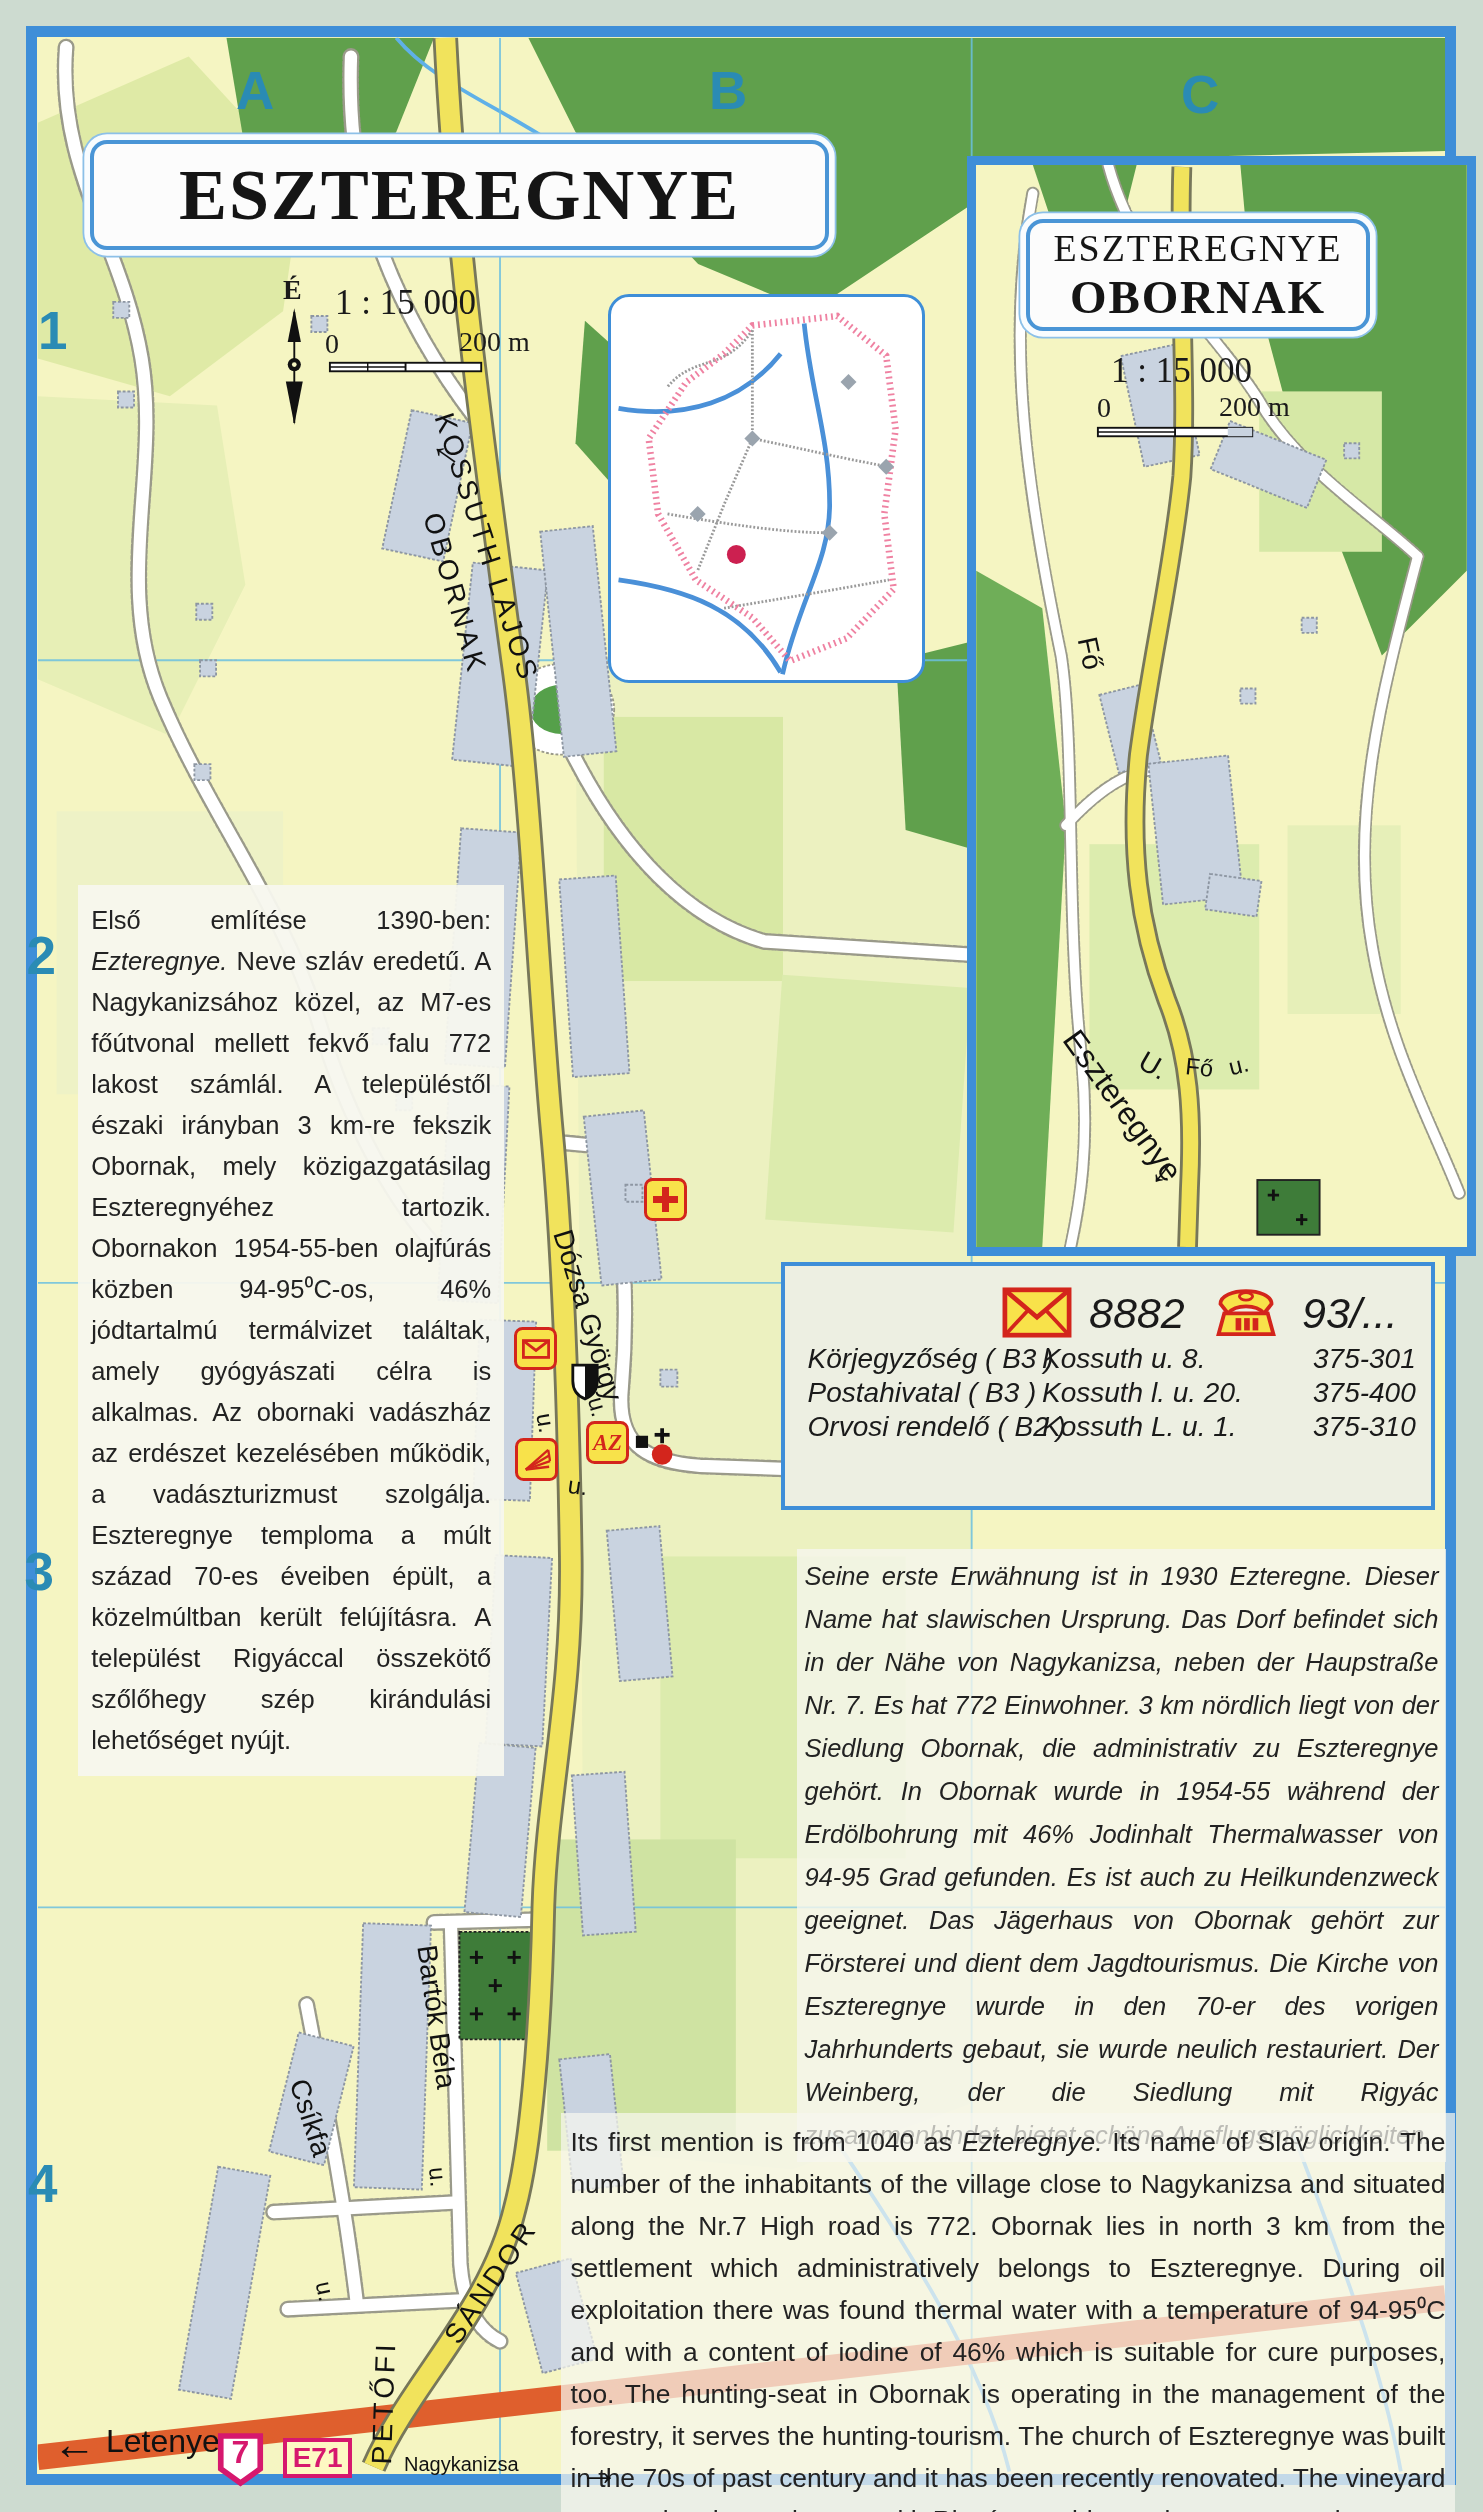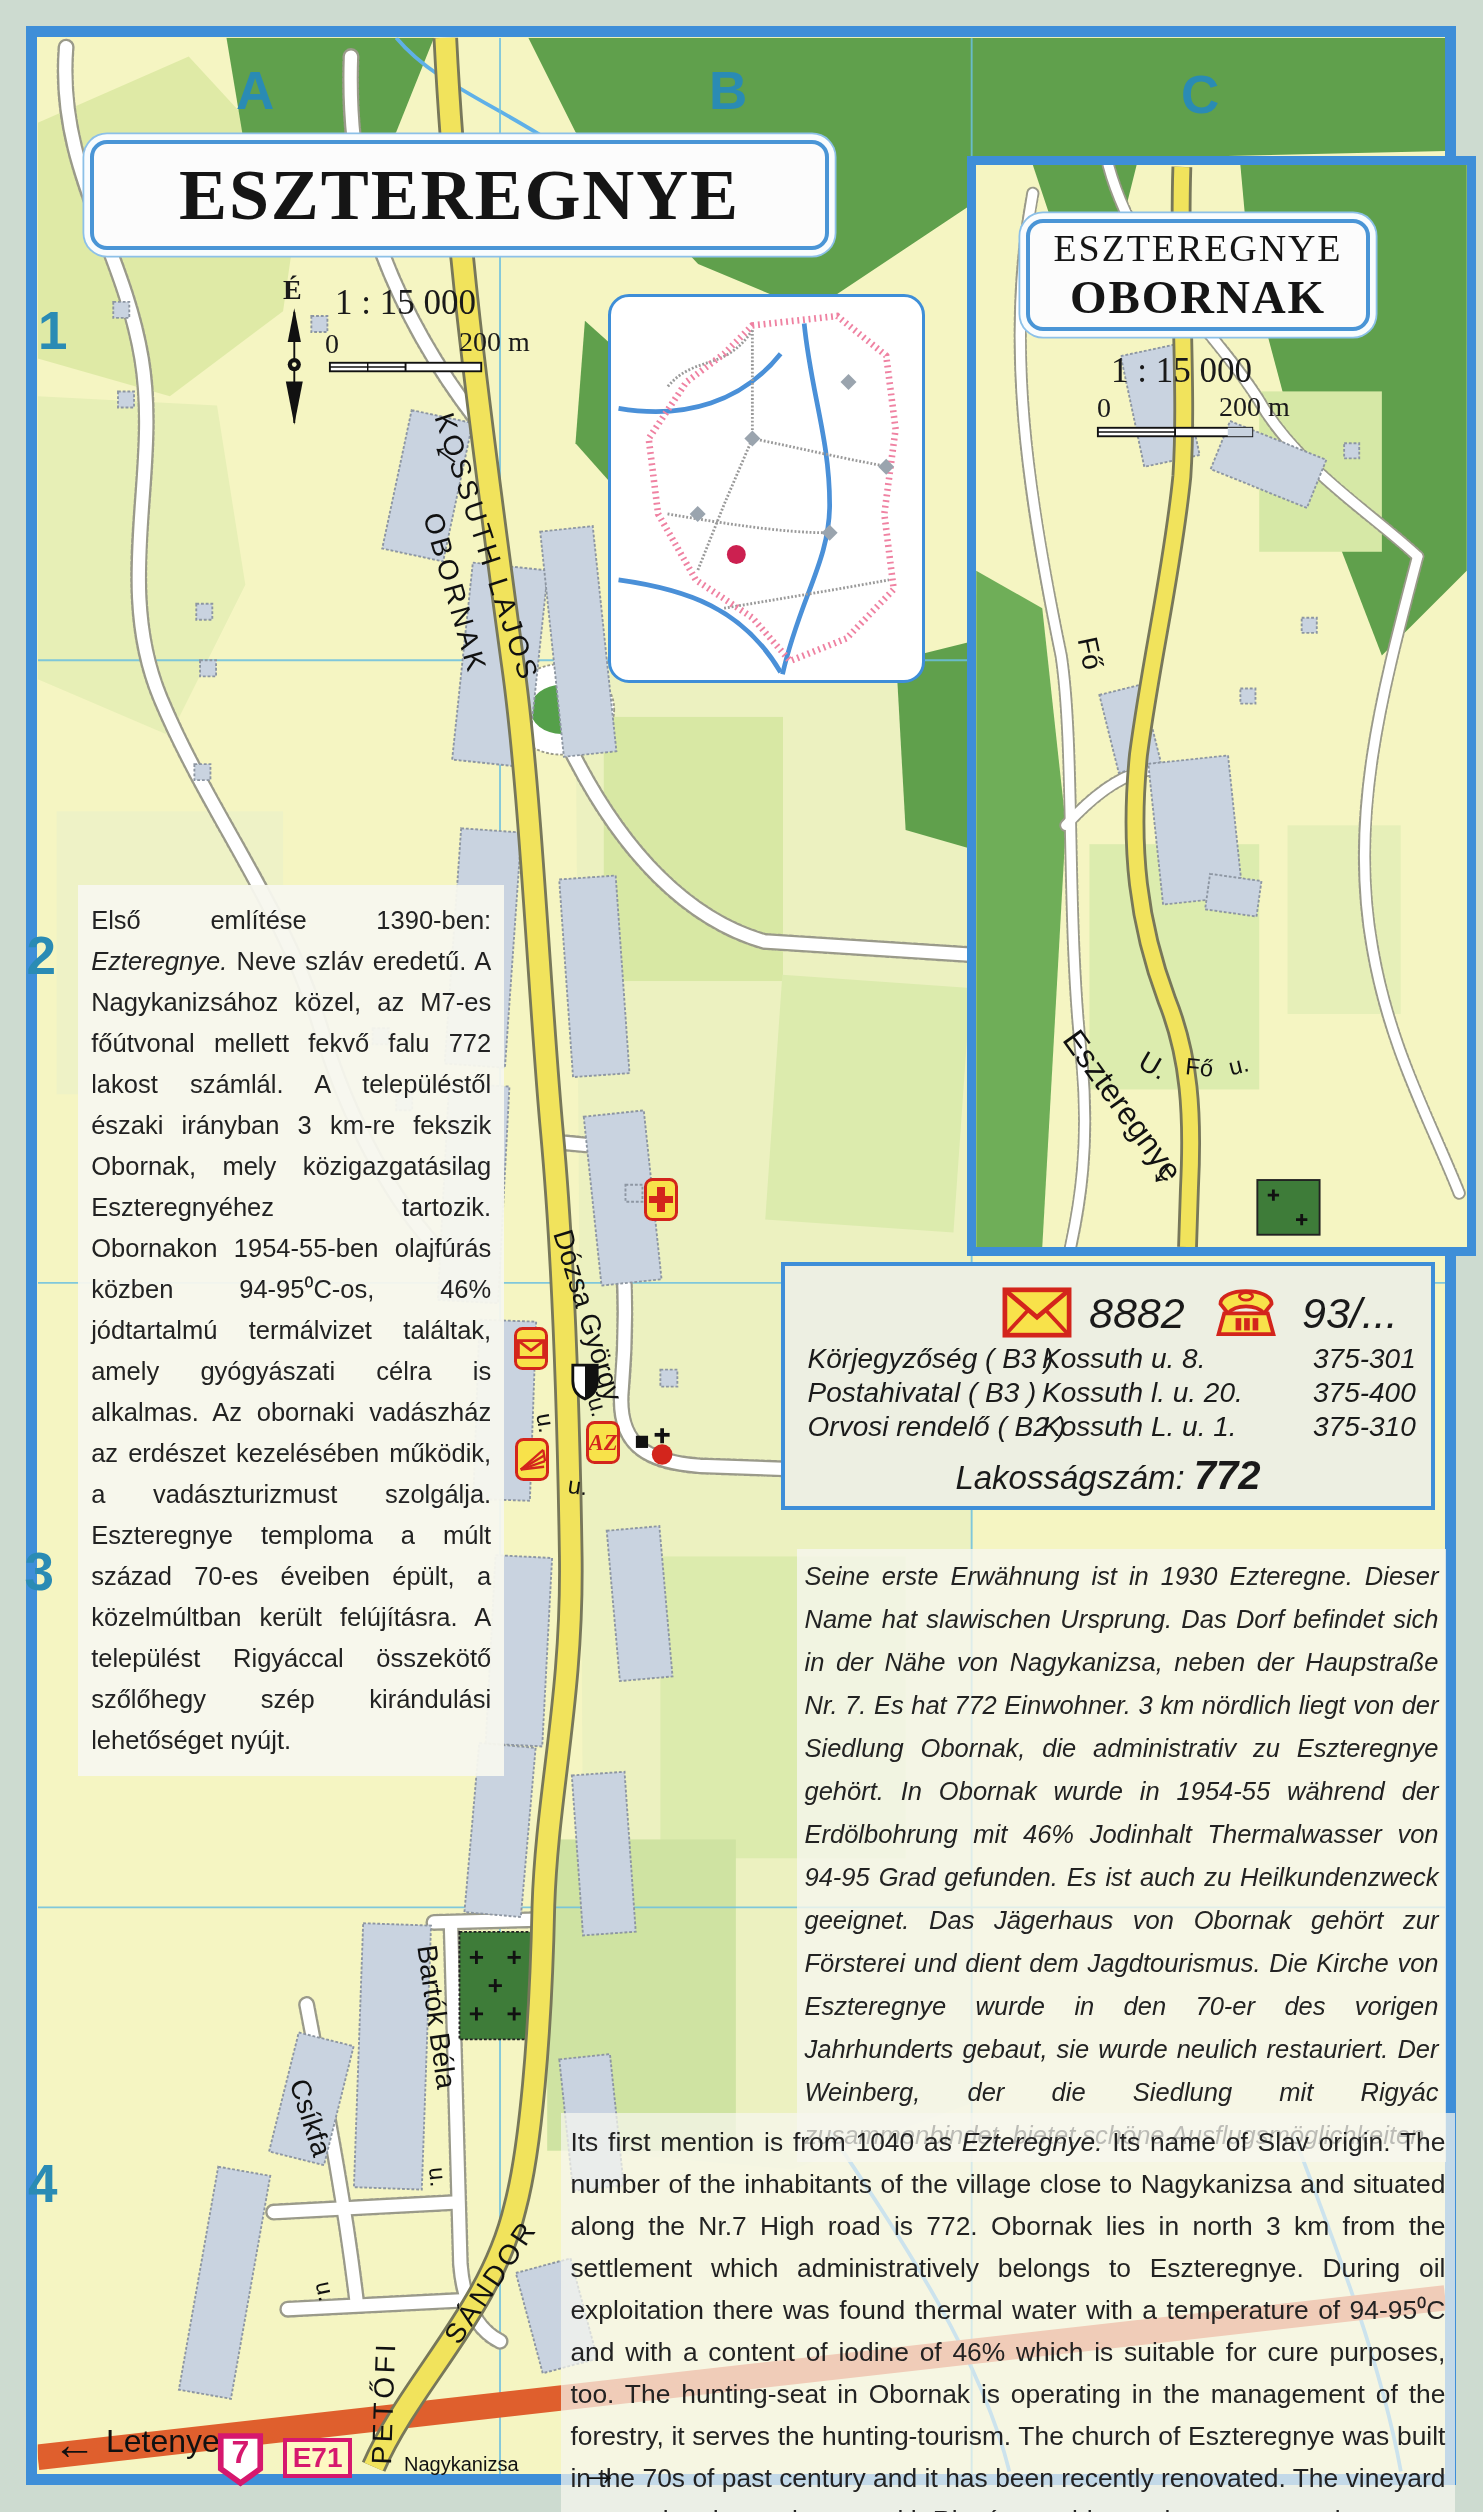--- a/index.html
+++ b/index.html
@@ -31,21 +31,21 @@
   .panel-de{background:rgba(246,246,238,.8);padding:5.7px 7.5px;font-style:italic;font-size:25.5px;line-height:43px;margin-top:13px;}
   .panel-en{background:rgba(246,246,238,.72);padding:7.5px 9.4px;font-size:26.4px;line-height:42px;}
   
   #infobox{left:781px;top:1262px;width:646px;height:240px;background:#edefe2;
            border:4.7px solid #3e8ed8;}
   .ib-big{font-size:43px;font-weight:normal;font-style:italic;color:#1a1a1a;}
   .ib-cell{font-style:italic;font-size:28px;color:#1a1a1a;white-space:nowrap;}
   .ib-pop{font-style:italic;font-size:33px;color:#1a1a1a;}
   .ib-pop b{font-size:40px;}
   
-  .sym{width:34px;height:43px;background:#f8e24a;border:3.8px solid #d3251c;border-radius:8.5px;
+  .sym{width:43px;height:43px;background:#f8e24a;border:3.8px solid #d3251c;border-radius:8.5px;
        display:flex;align-items:center;justify-content:center;box-sizing:border-box;}
   .sym .plus{position:relative;width:24.5px;height:24.5px;}
   .sym .plus:before,.sym .plus:after{content:"";position:absolute;background:#d3251c;}
   .sym .plus:before{left:8.5px;top:0;width:7.5px;height:24.5px;}
   .sym .plus:after{left:0;top:8.5px;width:24.5px;height:7.5px;}
   .sym .az{font-family:"Liberation Serif",serif;font-style:italic;font-weight:bold;
            font-size:22.6px;color:#d3251c;}
   
   .shield7{width:47px;height:55px;}
   .shield7 span{position:absolute;left:0;top:1.9px;width:47px;text-align:center;
@@ -387,24 +387,20 @@
   <span class="abs ib-cell" style="left:22.6px;top:77px">Körjegyzőség ( B3 )</span>
   <span class="abs ib-cell" style="left:257px;top:77px">Kossuth u. 8.</span>
   <span class="abs ib-cell" style="left:528px;top:77px">375-301</span>
   <span class="abs ib-cell" style="left:22.6px;top:111px">Postahivatal ( B3 )</span>
   <span class="abs ib-cell" style="left:257px;top:111px">Kossuth l. u. 20.</span>
   <span class="abs ib-cell" style="left:528px;top:111px">375-400</span>
   <span class="abs ib-cell" style="left:22.6px;top:145px">Orvosi rendelő ( B2 )</span>
   <span class="abs ib-cell" style="left:257px;top:145px">Kossuth L. u. 1.</span>
   <span class="abs ib-cell" style="left:528px;top:145px">375-310</span>
 
-  <div class="abs ib-pop" style="left:0;top:187px;width:100%;text-align:center">
-    <span>Lakosságszám:</span>
-    <b>772</b>
-  </div>
 </div>
 
 <div class="abs txt panel-de" style="left:797px;top:1536px;width:634px">Seine erste Erwähnung ist in 1930 Ezteregne. Dieser Name hat slawischen Ursprung. Das Dorf befindet sich in der Nähe von Nagykanizsa, neben der Haupstraße Nr. 7. Es hat 772 Einwohner. 3 km nördlich liegt von der Siedlung Obornak, die administrativ zu Eszteregnye gehört. In Obornak wurde in 1954-55 während der Erdölbohrung mit 46% Jodinhalt Thermalwasser von 94-95 Grad gefunden. Es ist auch zu Heilkundenzweck geeignet. Das Jägerhaus von Obornak gehört zur Försterei und dient dem Jagdtourismus. Die Kirche von Eszteregnye wurde in den 70-er des vorigen Jahrhunderts gebaut, sie wurde neulich restauriert. Der Weinberg, der die Siedlung mit Rigyác zusammenbindet, bietet schöne Ausflugsmöglichkeiten.</div>
 
 <div class="abs txt panel-en" style="left:561px;top:2113px;width:875px">
   <span>Its first mention is from 1040 as</span>
   <i>Ezteregnye.</i>
   <span>Its name of Slav origin. The number of the inhabitants of the village close to Nagykanizsa and situated along the Nr.7 High road is 772. Obornak lies in north 3 km from the settlement which administratively belongs to Eszteregnye. During oil exploitation there was found thermal water with a temperature of 94-95⁰C and with a content of iodine of 46% which is suitable for cure purposes, too. The hunting-seat in Obornak is operating in the management of the forestry, it serves the hunting-tourism. The church of Eszteregnye was built in the 70s of past century and it has been recently renovated. The vineyard connecting the settlement with Rigyác provides a pleasant excursion.</span>
 </div>
 

